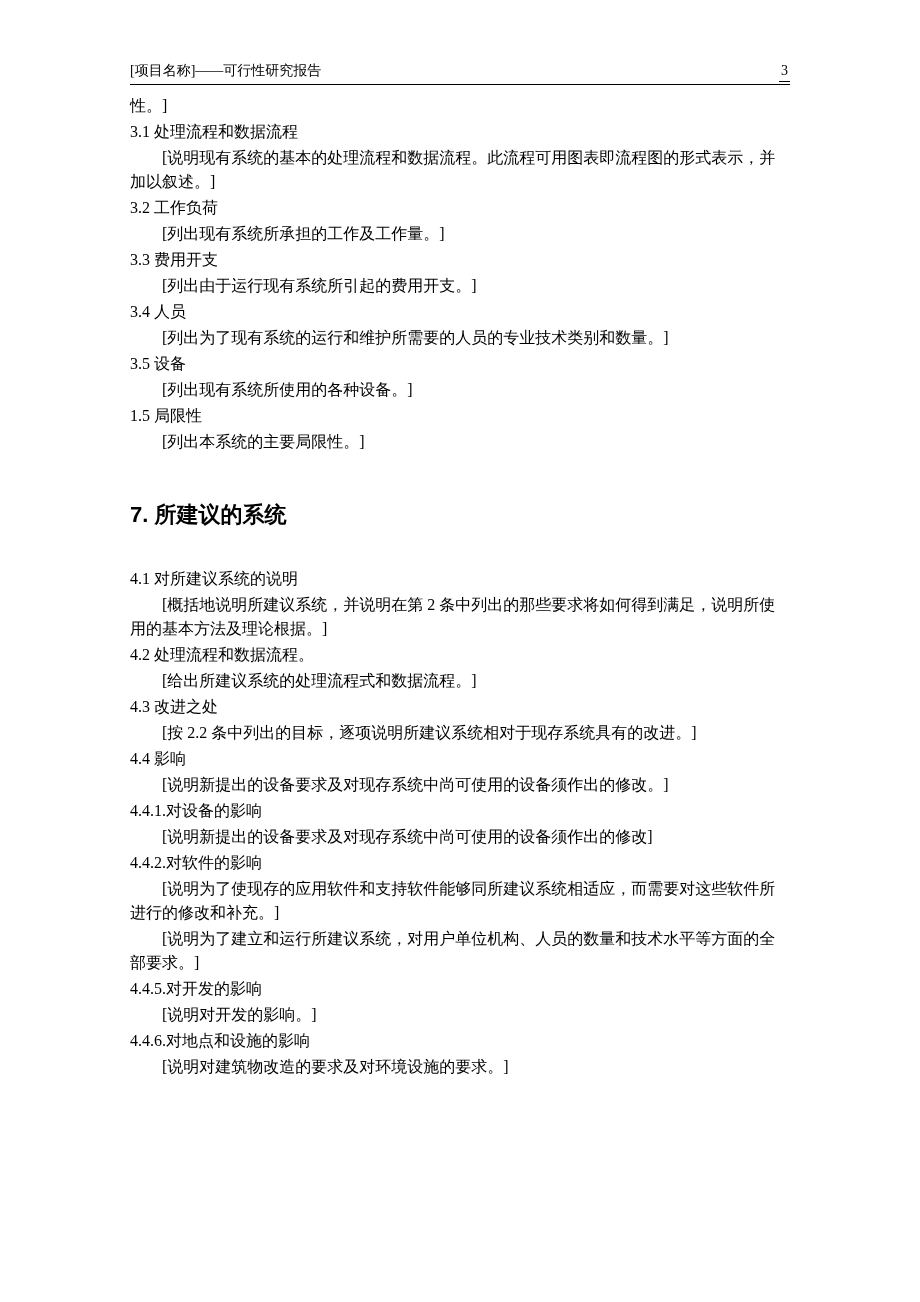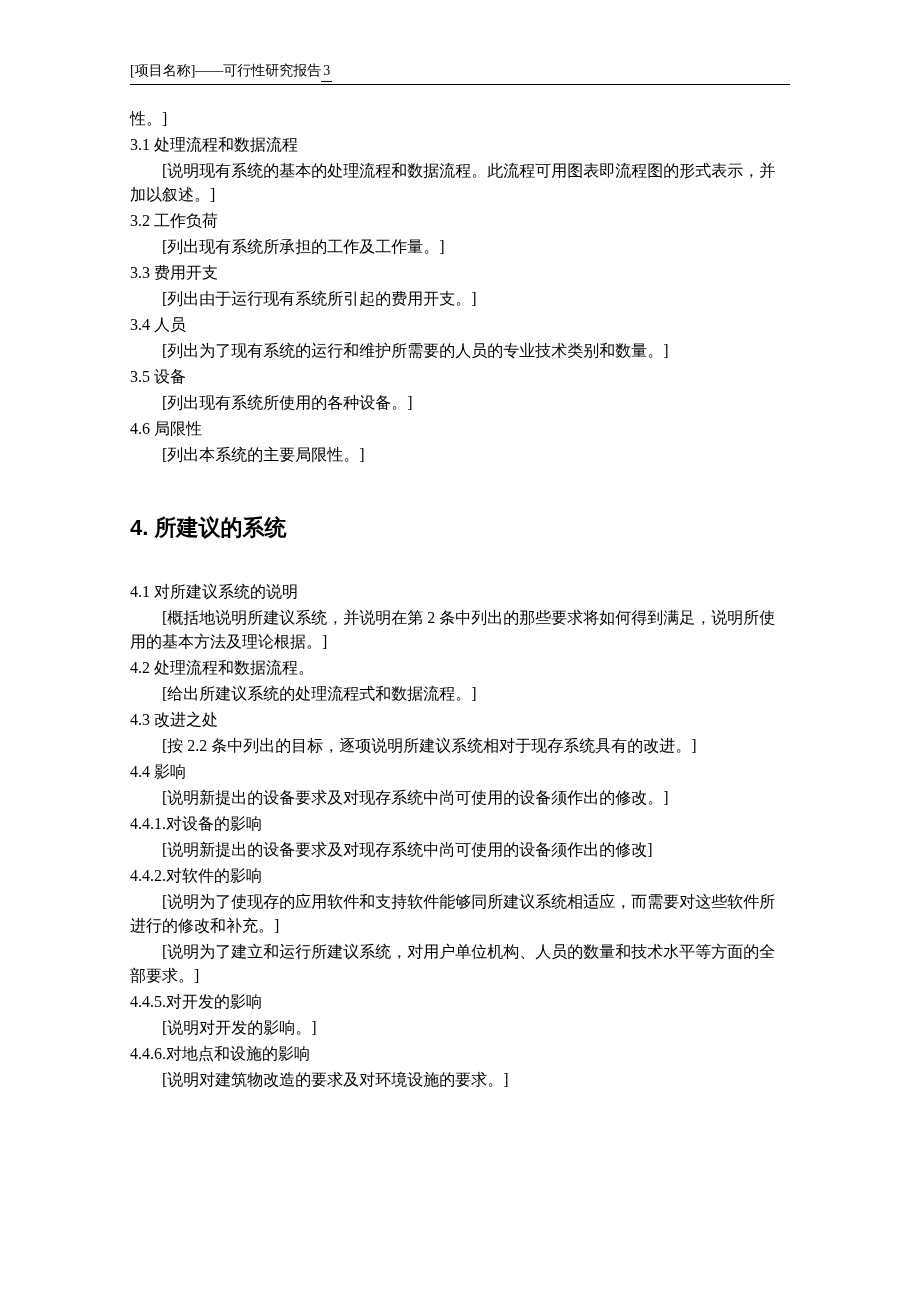--- a/index.html
+++ b/index.html
@@ -10,24 +10,25 @@
     color: #000;
     line-height: 1.5;
     width: 920px;
     min-height: 1302px;
   }
   .page {
     padding: 60px 130px 60px 130px;
   }
   .header-row {
     display: flex;
+    justify-content: space-between;
     align-items: baseline;
     border-bottom: 1px solid #000;
     padding-bottom: 2px;
-    margin-bottom: 22px;
+    margin-bottom: 9px;
   }
   .header-left {
     font-size: 14px;
   }
   .header-right {
     font-size: 14px;
     border-bottom: 1px solid #000;
     padding: 0 2px;
   }
   .line {
@@ -69,25 +70,25 @@
 
   <div class="line section-num">3.3 费用开支</div>
   <div class="line indent">[列出由于运行现有系统所引起的费用开支。]</div>
 
   <div class="line section-num">3.4 人员</div>
   <div class="line indent">[列出为了现有系统的运行和维护所需要的人员的专业技术类别和数量。]</div>
 
   <div class="line section-num">3.5 设备</div>
   <div class="line indent">[列出现有系统所使用的各种设备。]</div>
 
-  <div class="line section-num">4.6 局限性</div>
+  <div class="line section-num">1.5 局限性</div>
   <div class="line indent">[列出本系统的主要局限性。]</div>
 
   <div class="h4-block">
-    <span class="h4-title">4. 所建议的系统</span>
+    <span class="h4-title">7. 所建议的系统</span>
   </div>
 
   <div class="line">4.1 对所建议系统的说明</div>
   <div class="line indent">[概括地说明所建议系统，并说明在第 2 条中列出的那些要求将如何得到满足，说明所使用的基本方法及理论根据。]</div>
 
   <div class="line section-num">4.2 处理流程和数据流程。</div>
   <div class="line indent">[给出所建议系统的处理流程式和数据流程。]</div>
 
   <div class="line section-num">4.3 改进之处</div>
   <div class="line indent">[按 2.2 条中列出的目标，逐项说明所建议系统相对于现存系统具有的改进。]</div>

